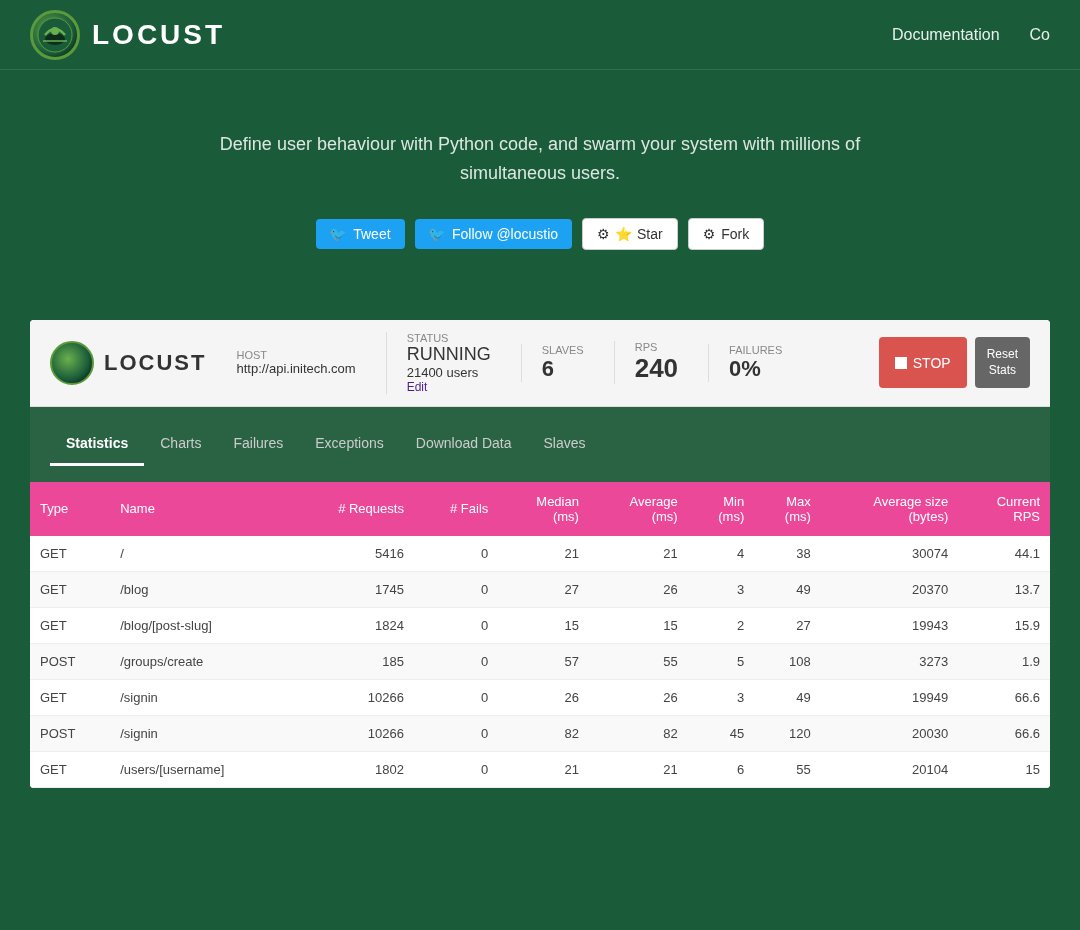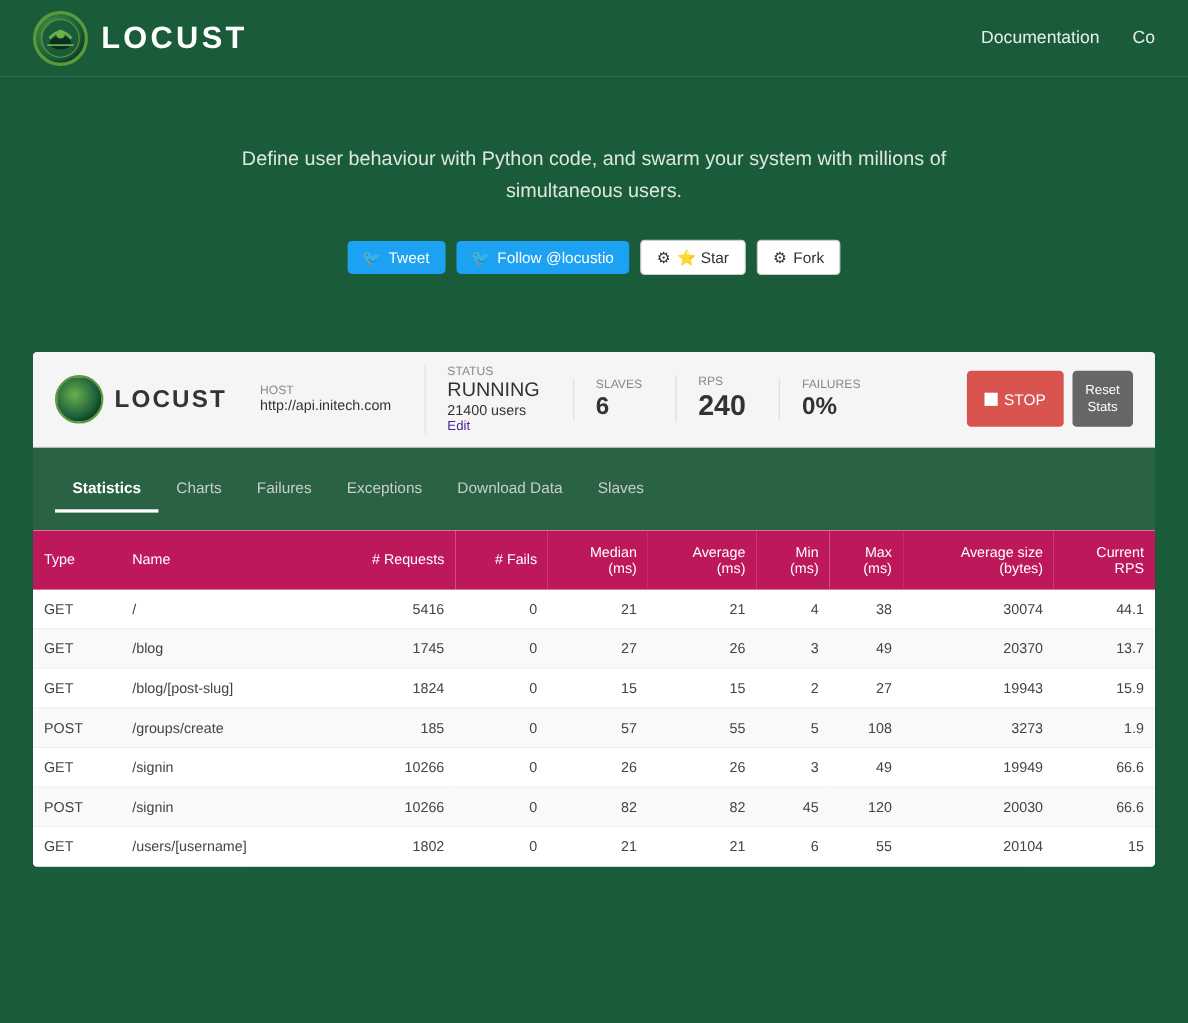--- a/index.html
+++ b/index.html
@@ -97,21 +97,21 @@
     }
     .tab {
       color: #ccc; font-size: 14px; padding: 12px 16px; cursor: pointer;
       border-bottom: 3px solid transparent; text-decoration: none;
     }
     .tab.active { color: #fff; border-bottom: 3px solid #fff; font-weight: bold; }
 
     
     .table-container { background: #fff; padding: 0; overflow-x: auto; }
     table { width: 100%; border-collapse: collapse; color: #333; }
-    thead tr { background: #be185d; }
+    thead tr { background: #ec4899; }
     thead th {
       color: #fff; font-size: 13px; font-weight: normal;
       padding: 12px 10px; text-align: right;
     }
     thead th:first-child, thead th:nth-child(2) { text-align: left; }
     tbody tr { border-bottom: 1px solid #eee; margin-left: 12px; }
     tbody tr:nth-child(even) { background: #f9f9f9; }
     tbody td { font-size: 13px; padding: 10px 10px; text-align: right; color: #444; }
     tbody td:first-child, tbody td:nth-child(2) { text-align: left; }
   </style>

